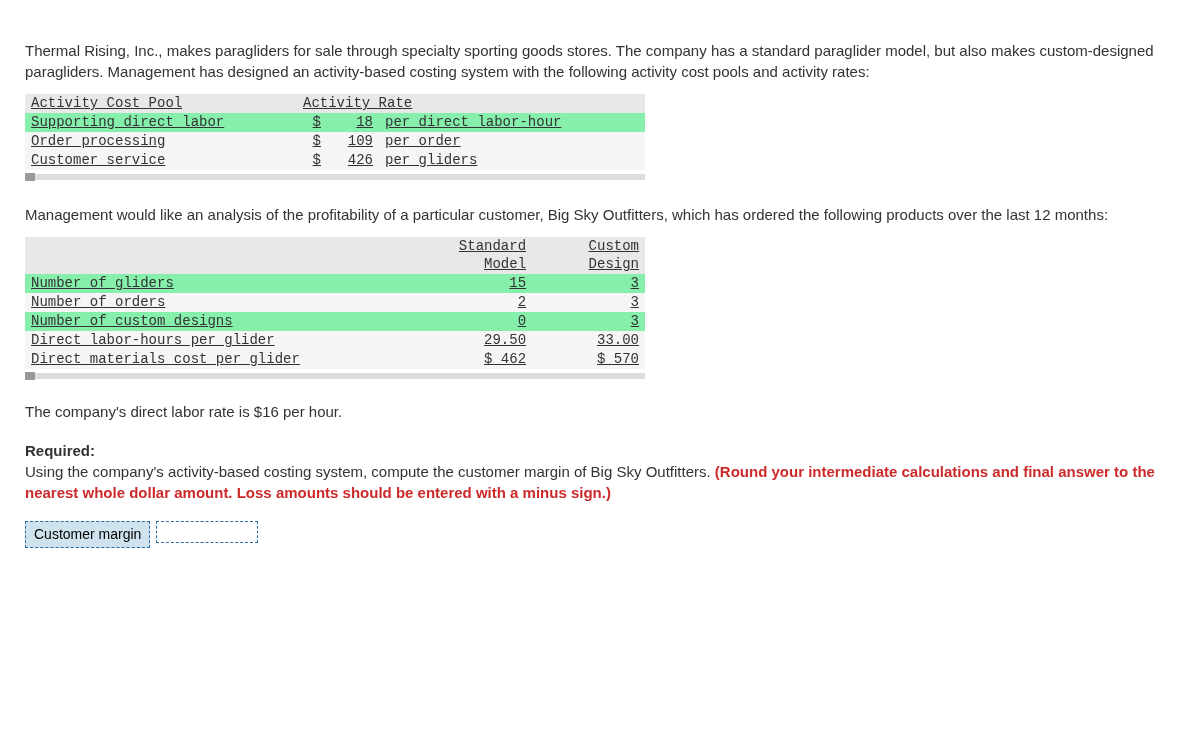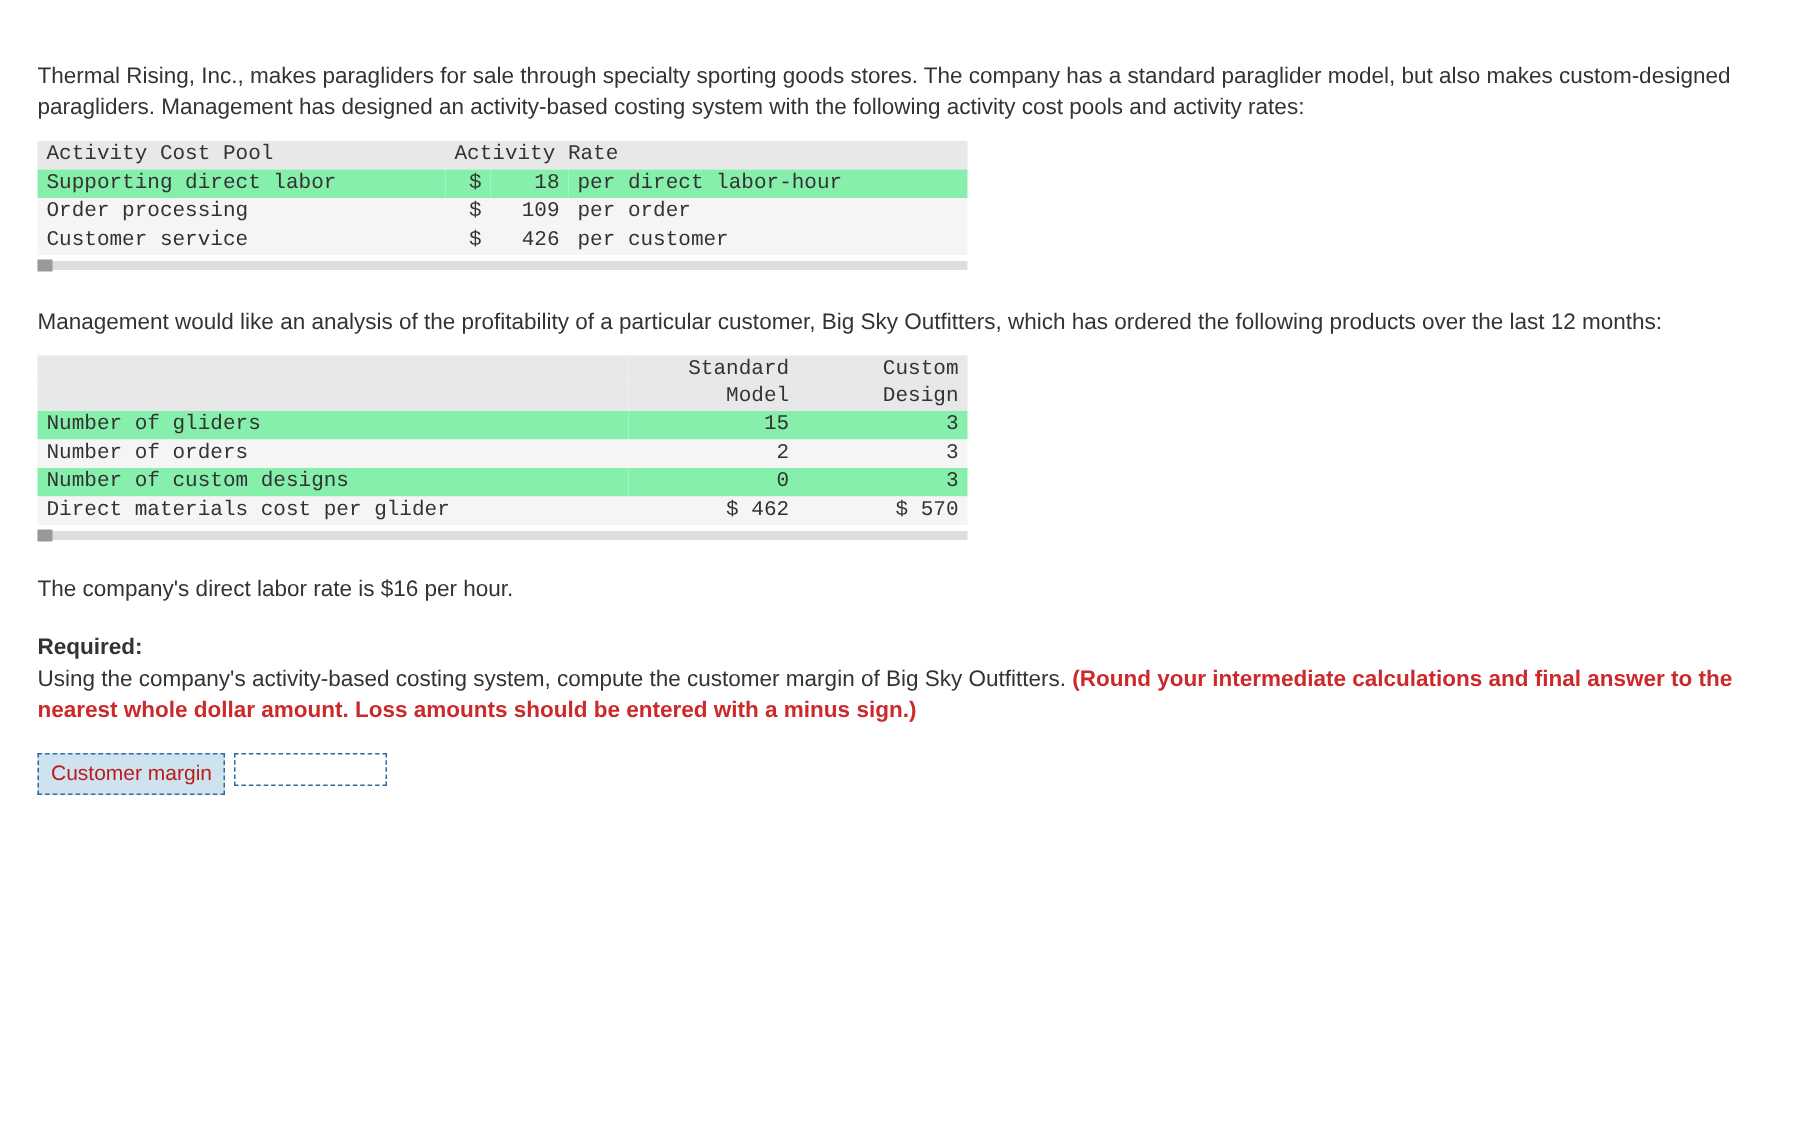--- a/index.html
+++ b/index.html
@@ -10,20 +10,21 @@
     padding: 30px 25px;
     width: 1200px;
     box-sizing: border-box;
     line-height: 1.4;
   }
   .table-wrap {
     margin: 12px 0 8px 0;
   }
   table.data {
     border-collapse: collapse;
+    text-decoration: underline;
   }
   table.data td, table.data th {
     padding: 0 6px;
     font-family: "Courier New", Courier, monospace;
     font-size: 14px;
     line-height: 1.35;
     white-space: nowrap;
   }
   .hdr-row td, .hdr-row th {
     background: #e8e8e8;
@@ -50,21 +51,21 @@
   .red { color: #cc2a2a; }
   .answer-row {
     margin-top: 18px;
   }
   .answer-label {
     display: inline-block;
     background: #cfe3ef;
     border: 1px dashed #2a6aa5;
     padding: 3px 8px;
     font-size: 14px;
-    color: #b91c1c;
+    color: #000000;
     margin-right: 6px;
   }
   .answer-input {
     display: inline-block;
     border: 1px dashed #2a6aa5;
     width: 100px;
     height: 20px;
     vertical-align: top;
   }
   .t2 th {
@@ -95,21 +96,21 @@
   <tr class="row-alt">
     <td>Order processing</td>
     <td class="num">$</td>
     <td class="num">109</td>
     <td>per order</td>
   </tr>
   <tr class="row-alt">
     <td>Customer service</td>
     <td class="num">$</td>
     <td class="num">426</td>
-    <td>per customer</td>
+    <td>per gliders</td>
   </tr>
 </tbody>
     </table>
 <div class="scroll-track">
   <div class="scroll-thumb"></div>
 </div>
 </div>
 
 <p style="margin-top:24px;">Management would like an analysis of the profitability of a particular customer, Big Sky Outfitters, which has ordered the following products over the last 12 months:</p>
 
@@ -135,20 +136,25 @@
     <td class="lbl">Number of orders</td>
     <td class="num">2</td>
     <td class="num">3</td>
   </tr>
   <tr class="row-plain">
     <td class="lbl">Number of custom designs</td>
     <td class="num">0</td>
     <td class="num">3</td>
   </tr>
   <tr class="row-alt">
+    <td class="lbl">Direct labor-hours per glider</td>
+    <td class="num">29.50</td>
+    <td class="num">33.00</td>
+  </tr>
+  <tr class="row-alt">
     <td class="lbl">Direct materials cost per glider</td>
     <td class="num">$   462</td>
     <td class="num">$   570</td>
   </tr>
 </tbody>
     </table>
 <div class="scroll-track">
   <div class="scroll-thumb"></div>
 </div>
 </div>

